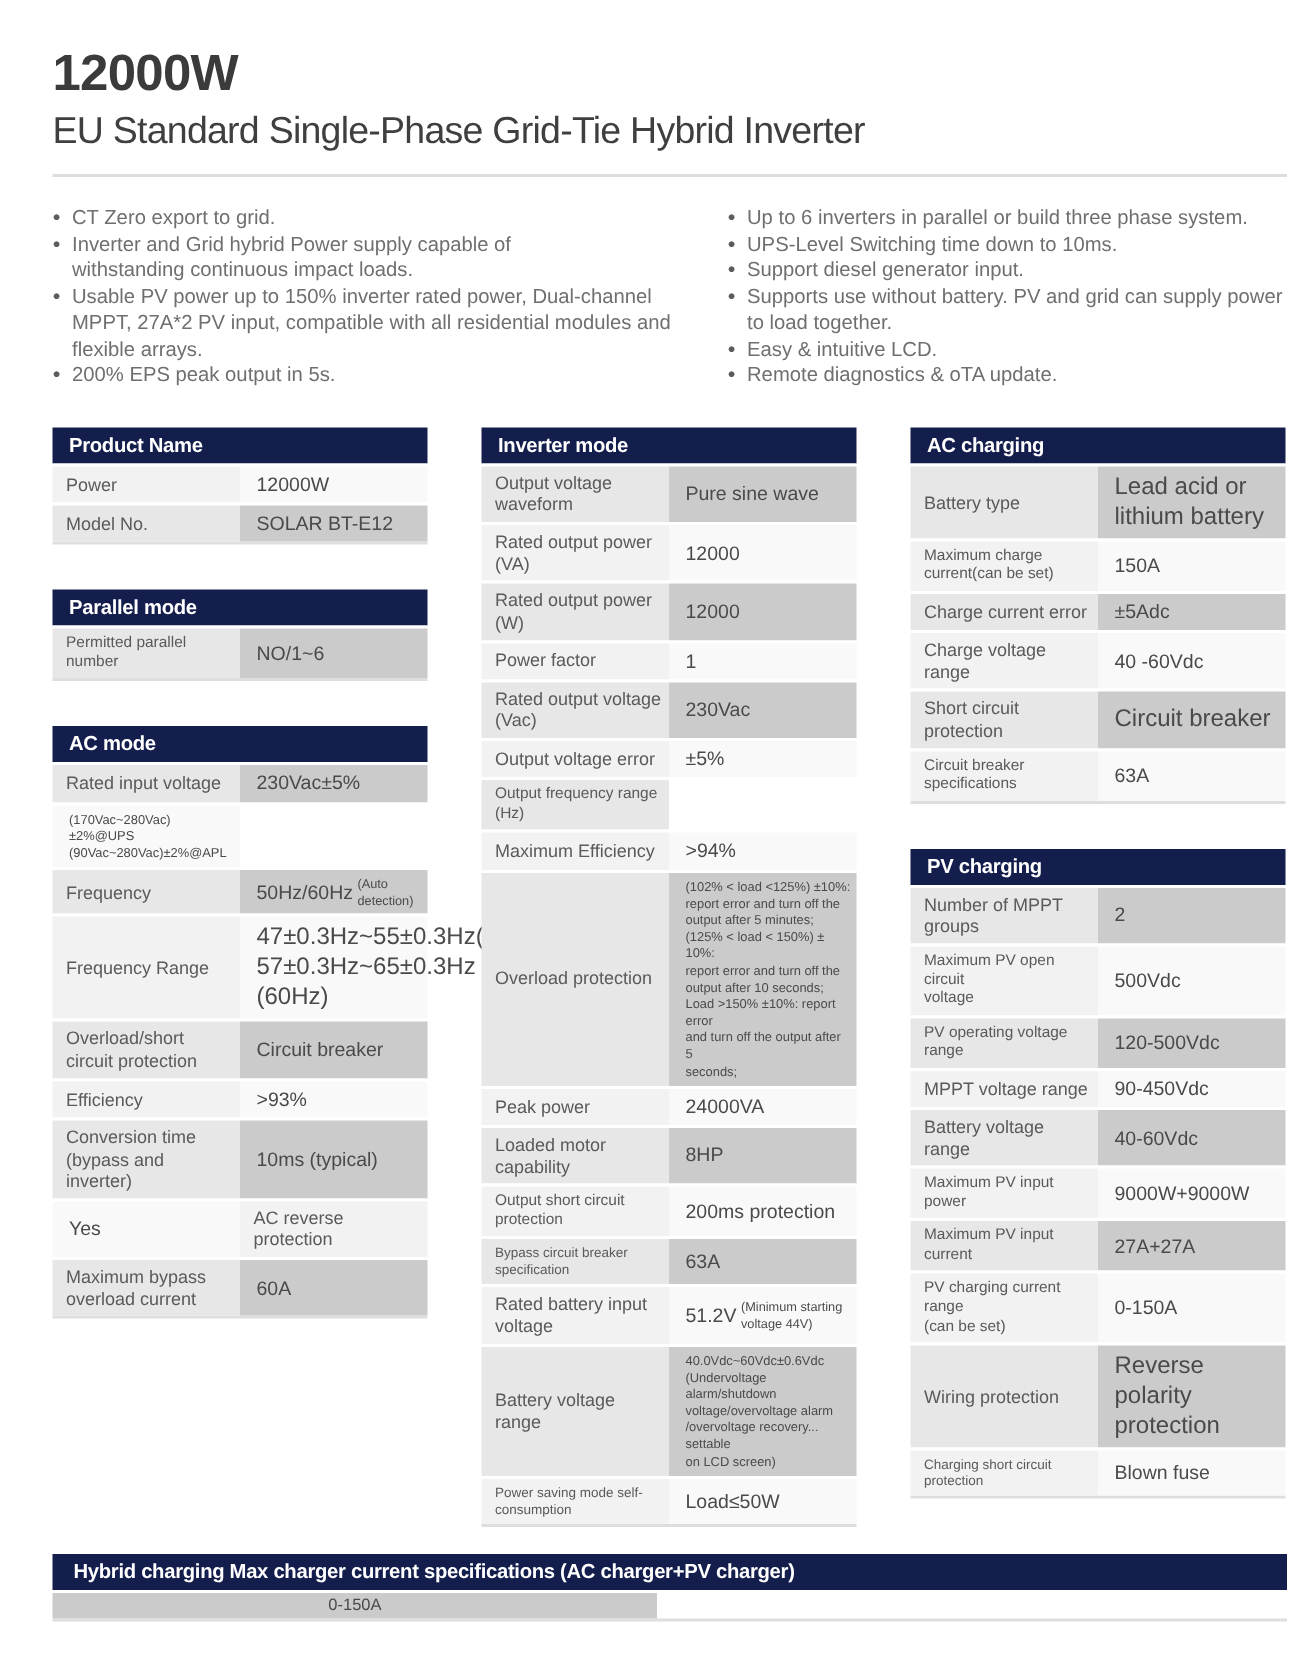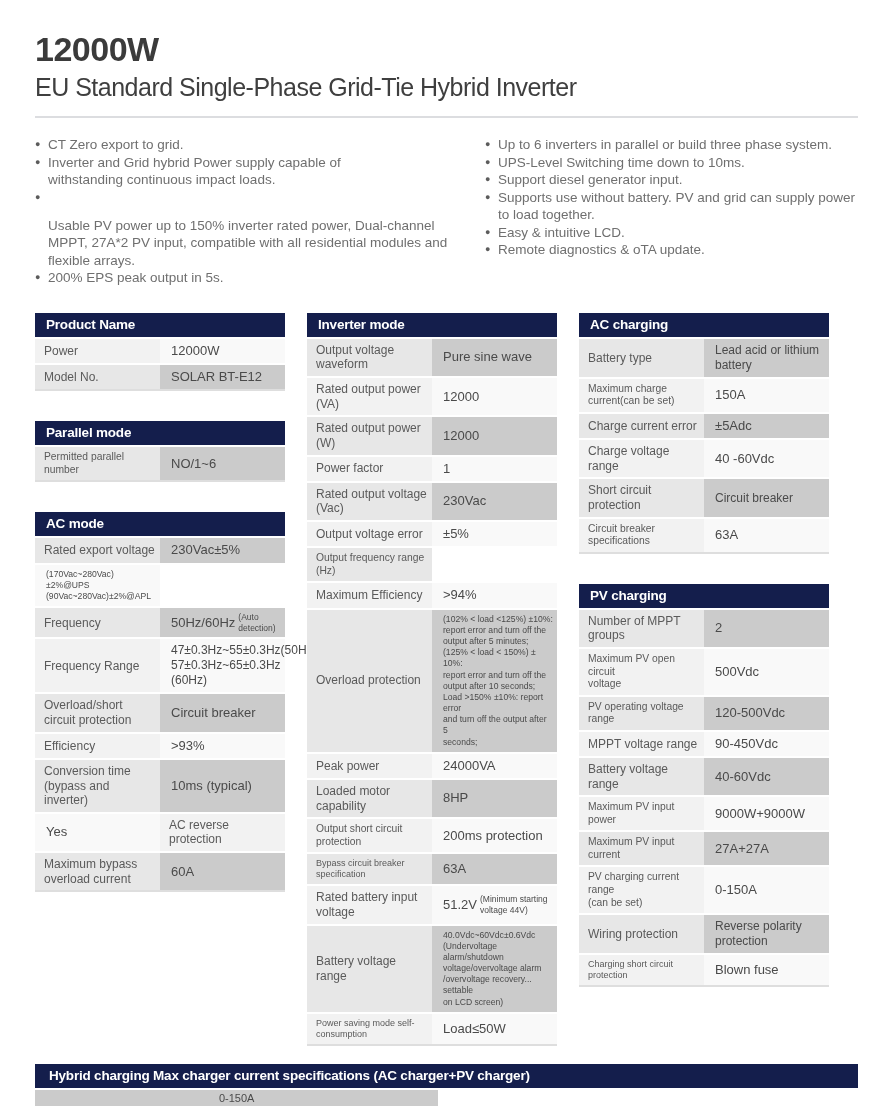--- a/index.html
+++ b/index.html
@@ -19,21 +19,21 @@
   
   .features { display:flex; gap:12px; margin-bottom:26px; }
   .fcol { display:flex; flex-direction:column; }
   .fcol.left  { width:438px; }
   .fcol.right { width:373px; }
   .feature { display:flex; font-size:13.5px; color:#6f6f6f; line-height:1.3; }
   .feature .bullet { width:13px; flex:0 0 13px; font-size:9px; color:#5c5c5c; padding-top:3px; }
   .feature .ftext  { flex:1; }
 
   
-  .cols { display:flex; gap:22px; align-items:flex-start; }
+  .cols { display:flex; gap:36px; align-items:flex-start; }
   .col { width:250px; flex:0 0 250px; display:flex; flex-direction:column; }
   .col + .col { }
   .gap30 { height:30px; }
 
   
   .spec-table { width:100%; border-bottom:2px solid #dedede; }
   .thead {
     background:#141e4c; color:#ffffff; font-weight:700; font-size:13.5px;
     padding:4px 6px 5px 11px; letter-spacing:-0.2px;
   }
@@ -43,21 +43,21 @@
   .cell.label {
     width:50%; font-size:12px; color:#5a5a5a;
     padding:4px 4px 4px 9px; min-height:23px; line-height:1.22;
   }
   .cell.value {
     width:50%; font-size:13px; color:#4a4a4a;
     padding:4px 4px 4px 11px; min-height:23px; line-height:1.25;
   }
   .cell.label.s { font-size:10.3px; }
   .cell.label.xs { font-size:9px; }
-  .cell.value.s { font-size:12px; }
+  .cell.value.s { font-size:16px; }
   .cell.value.xs { font-size:8.6px; line-height:1.3; }
   .note { font-size:8.5px; color:#4a4a4a; margin-left:3px; }
 
   .rows .row:nth-child(odd)  .label { background:#e7e7e7; }
   .rows .row:nth-child(odd)  .value { background:#cbcbcb; }
   .rows .row:nth-child(even) .label { background:#f2f2f2; }
   .rows .row:nth-child(even) .value { background:#f9f9f9; }
   .start-light .row:nth-child(odd)  .label { background:#f2f2f2; }
   .start-light .row:nth-child(odd)  .value { background:#f9f9f9; }
   .start-light .row:nth-child(even) .label { background:#e7e7e7; }
@@ -85,21 +85,21 @@
           <span class="bullet">●</span>
           <span class="ftext" style="white-space: pre-line;">CT Zero export to grid.</span>
         </div>
         <div class="feature">
           <span class="bullet">●</span>
           <span class="ftext" style="white-space: pre-line;">Inverter and Grid hybrid Power supply capable of
 withstanding continuous impact loads.</span>
         </div>
         <div class="feature">
           <span class="bullet">●</span>
-          <span class="ftext" style="white-space: pre-line; margin-top: 28px;">Usable PV power up to 150% inverter rated power, Dual-channel
+          <span class="ftext" style="white-space: pre-line;">Usable PV power up to 150% inverter rated power, Dual-channel
 MPPT, 27A*2 PV input, compatible with all residential modules and
 flexible arrays.</span>
         </div>
         <div class="feature">
           <span class="bullet">●</span>
           <span class="ftext" style="white-space: pre-line;">200% EPS peak output in 5s.</span>
         </div>
       </div>
     <div class="fcol right">
         <div class="feature">
@@ -154,21 +154,21 @@
               <div class="cell label s">Permitted parallel number</div>
               <div class="cell value"><span>NO/1~6</span></div>
             </div>
           </div>
       </section>
       <div class="gap30"></div>
       <section class="spec-table">
         <div class="thead">AC mode</div>
         <div class="rows">
             <div class="row">
-              <div class="cell label">Rated export voltage</div>
+              <div class="cell label">Rated input voltage</div>
               <div class="cell value"><span>230Vac±5%</span></div>
             </div>
             <div class="row">
               <div class="cell value xs"><span>(170Vac~280Vac)±2%@UPS
 (90Vac~280Vac)±2%@APL</span></div>
             </div>
             <div class="row">
               <div class="cell label">Frequency</div>
               <div class="cell value"><span>50Hz/60Hz</span><span class="note">(Auto detection)</span></div>
             </div>

